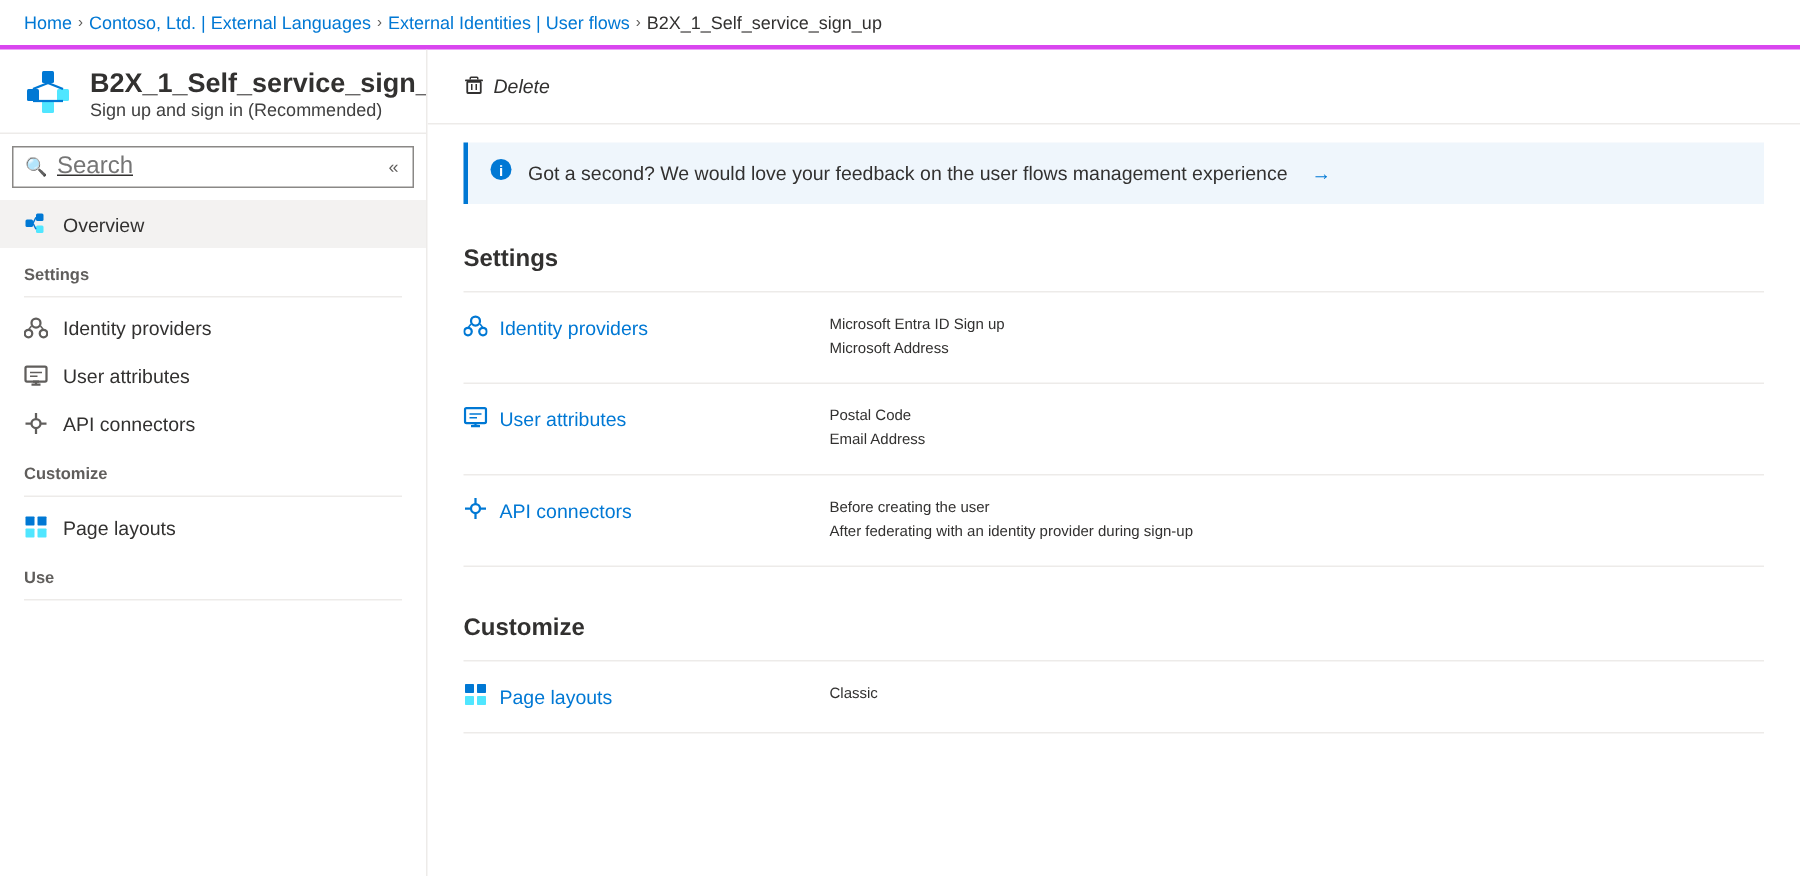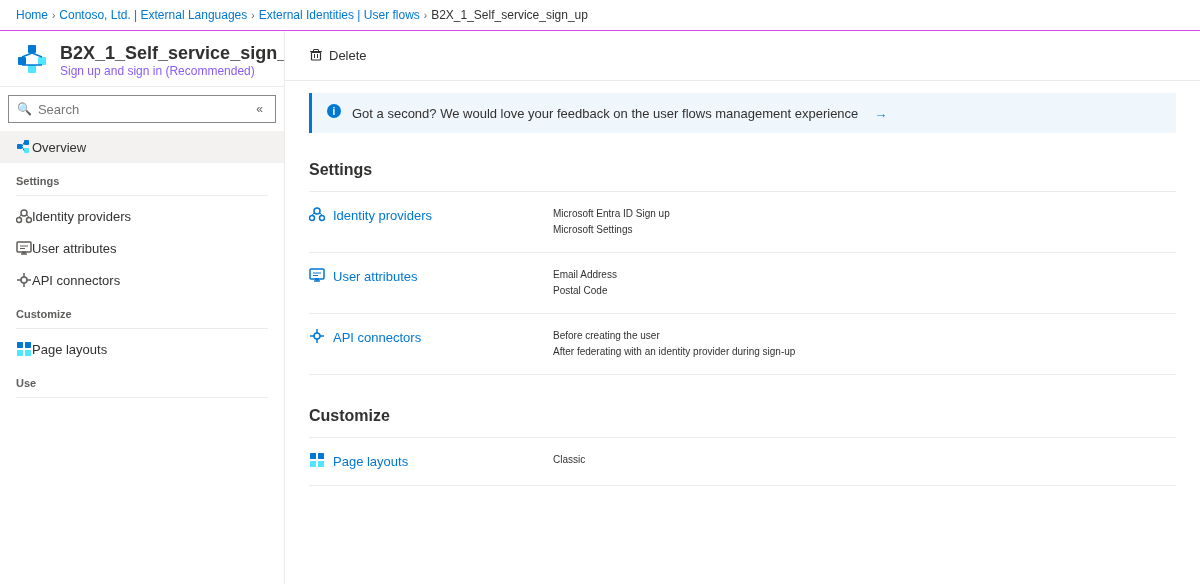--- a/index.html
+++ b/index.html
@@ -1,57 +1,57 @@
 <!DOCTYPE html>
 <html><head>
   <meta charset="utf-8">
   <style>
     * { box-sizing: border-box; margin: 0; padding: 0; }
     body { font-family: 'Segoe UI', Arial, sans-serif; font-size: 13px; color: #323130; background: #fff; display: flex; flex-direction: column; height: 584px; overflow: hidden; }
 
     
-    .breadcrumb { display: flex; align-items: center; padding: 8px 16px; font-size: 12px; color: #0078d4; gap: 4px; border-bottom: 1px solid #d946ef; }
+    .breadcrumb { display: flex; align-items: center; padding: 8px 16px; font-size: 12px; color: #0078d4; gap: 4px; border-bottom: 3px solid #d946ef; }
     .breadcrumb span { color: #323130; }
     .breadcrumb a { color: #0078d4; text-decoration: none; cursor: pointer; }
     .breadcrumb .sep { color: #605e5c; font-size: 10px; }
 
     
     .main-layout { display: flex; flex: 1; overflow: hidden; }
 
     
     .sidebar { width: 285px; min-width: 285px; border-right: 1px solid #edebe9; display: flex; flex-direction: column; overflow-y: auto; background: #fff; }
     
     
     .page-header { padding: 12px 16px 8px 16px; display: flex; align-items: flex-start; gap: 12px; border-bottom: 1px solid #edebe9; }
     .header-icon { width: 32px; height: 32px; flex-shrink: 0; }
     .header-text h1 { font-size: 18px; font-weight: 600; color: #323130; }
-    .header-text p { font-size: 12px; color: #8b5cf6; }
+    .header-text p { font-size: 12px; color: #404040; }
 
     
     .search-container { padding: 8px 8px; position: relative; }
     .search-input-wrapper { display: flex; align-items: center; border: 1px solid #8a8886; background: #fff; padding: 4px 8px; gap: 6px; }
-    .search-input-wrapper input { border: none; outline: none; font-size: 13px; flex: 1; color: #323130; }
+    .search-input-wrapper input { border: none; outline: none; font-size: 16px; flex: 1; color: #323130; text-decoration: underline; }
     .search-icon { color: #605e5c; font-size: 12px; }
     .collapse-btn { margin-left: 4px; cursor: pointer; color: #605e5c; font-size: 12px; background: none; border: none; padding: 2px 4px; }
 
     
-    .nav-item { display: flex; align-items: center; padding: 8px 16px; cursor: pointer; font-size: 13px; color: #323130; }
+    .nav-item { display: flex; align-items: center; gap: 10px; padding: 8px 16px; cursor: pointer; font-size: 13px; color: #323130; }
     .nav-item.active { background: #f3f2f1; font-weight: 500; }
     .nav-item .nav-icon { width: 16px; height: 16px; display: flex; align-items: center; justify-content: center; flex-shrink: 0; }
 
     
     .section-label { padding: 12px 16px 4px 16px; font-size: 11px; font-weight: 600; color: #605e5c; text-transform: none; }
     .section-divider { border: none; border-top: 1px solid #edebe9; margin: 4px 16px; }
 
     
     .content { flex: 1; overflow-y: auto; padding: 0; }
 
     
     .toolbar { padding: 12px 24px; border-bottom: 1px solid #edebe9; display: flex; align-items: center; gap: 16px; }
-    .toolbar-btn { display: flex; align-items: center; gap: 6px; background: none; border: none; cursor: pointer; color: #323130; font-size: 13px; padding: 4px 0; }
+    .toolbar-btn { display: flex; align-items: center; gap: 6px; background: none; border: none; cursor: pointer; color: #323130; font-size: 13px; padding: 4px 0; font-style: italic; }
     .toolbar-btn .icon { font-size: 14px; }
 
     
     .info-banner { background: #eff6fc; border-left: 3px solid #0078d4; margin: 12px 24px; padding: 10px 14px; display: flex; align-items: center; gap: 10px; font-size: 13px; color: #323130; }
     .info-icon { color: #0078d4; font-size: 16px; flex-shrink: 0; }
     .info-arrow { color: #0078d4; margin-left: 6px; cursor: pointer; }
 
     
     .content-section { padding: 16px 24px; }
     .content-section h2 { font-size: 16px; font-weight: 600; color: #323130; margin-bottom: 12px; }
@@ -229,41 +229,41 @@
               <circle cx="3" cy="12" r="2.5" fill="none" stroke="#0078d4" stroke-width="1.5"></circle>
               <circle cx="13" cy="12" r="2.5" fill="none" stroke="#0078d4" stroke-width="1.5"></circle>
               <line x1="5" y1="7" x2="3" y2="9.5" stroke="#0078d4" stroke-width="1"></line>
               <line x1="11" y1="7" x2="13" y2="9.5" stroke="#0078d4" stroke-width="1"></line>
             </svg>
           </span>
           <a>Identity providers</a>
         </div>
         <div class="settings-row-values">
           <div>Microsoft Entra ID Sign up</div>
-          <div>Microsoft Settings</div>
+          <div>Microsoft Address</div>
         </div>
       </div>
 
       <div class="settings-row">
         <div class="settings-row-link">
           <span>
             <svg width="16" height="16" viewBox="0 0 16 16" xmlns="http://www.w3.org/2000/svg">
               <rect x="1" y="2" width="14" height="10" rx="1" fill="none" stroke="#0078d4" stroke-width="1.5"></rect>
               <line x1="4" y1="6" x2="12" y2="6" stroke="#0078d4" stroke-width="1"></line>
               <line x1="4" y1="8.5" x2="9" y2="8.5" stroke="#0078d4" stroke-width="1"></line>
               <line x1="6" y1="12" x2="10" y2="12" stroke="#0078d4" stroke-width="1.5"></line>
               <line x1="8" y1="12" x2="8" y2="14" stroke="#0078d4" stroke-width="1.5"></line>
               <line x1="5" y1="14" x2="11" y2="14" stroke="#0078d4" stroke-width="1.5"></line>
             </svg>
           </span>
           <a>User attributes</a>
         </div>
         <div class="settings-row-values">
+          <div>Postal Code</div>
           <div>Email Address</div>
-          <div>Postal Code</div>
         </div>
       </div>
 
       <div class="settings-row">
         <div class="settings-row-link">
           <span>
             <svg width="16" height="16" viewBox="0 0 16 16" xmlns="http://www.w3.org/2000/svg">
               <circle cx="8" cy="8" r="3" fill="none" stroke="#0078d4" stroke-width="1.5"></circle>
               <line x1="8" y1="1" x2="8" y2="5" stroke="#0078d4" stroke-width="1.5"></line>
               <line x1="8" y1="11" x2="8" y2="15" stroke="#0078d4" stroke-width="1.5"></line>

